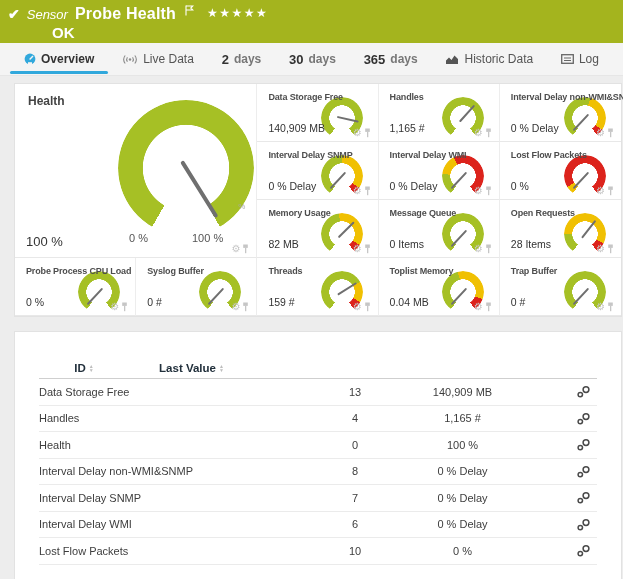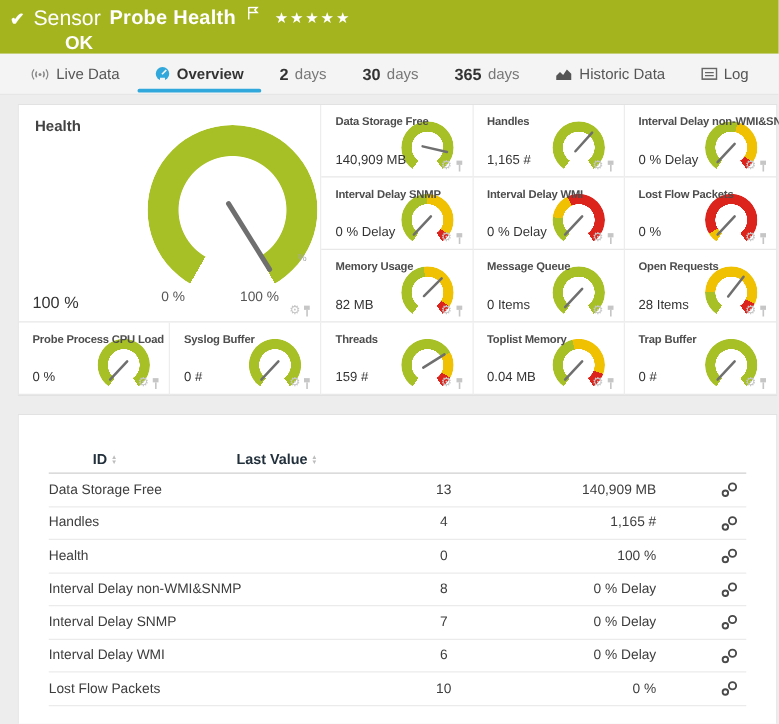--- a/index.html
+++ b/index.html
@@ -9,40 +9,40 @@
     font-family:"Liberation Sans", sans-serif;
     -webkit-font-smoothing:antialiased;
   }
   
   .topbar{
     height:43px;background:var(--brand-green,#a4b41e);
     color:#fff;box-sizing:border-box;padding:5px 10px 0 8px;
   }
   .topbar .line1{display:flex;align-items:center;gap:7px;}
   .check{font-size:14px;font-weight:bold;line-height:1;}
-  .kind{font-size:17px;}
+  .kind{font-style:italic;font-size:13px;}
   .sensor-title{font-size:16px;font-weight:bold;letter-spacing:.2px;}
   .flag{margin-left:2px;margin-top:-6px;}
   .stars{font-size:12px;letter-spacing:1.5px;margin-left:6px;margin-top:-2px;}
   .status-line{margin-left:44px;font-size:15px;font-weight:bold;margin-top:1px;}
   
   .tabs{
     height:32px;background:#f4f4f4;border-bottom:1px solid #e6e6e6;
     display:flex;align-items:center;justify-content:space-between;
     padding:0 24px 0 24px;
   }
   .tab{position:relative;display:flex;align-items:center;gap:5px;height:100%;
        font-size:12px;color:#555;cursor:pointer;white-space:nowrap;}
   .tab.active{color:#333;font-weight:bold;}
   .tab.active::after{
     content:"";position:absolute;left:-14px;right:-14px;bottom:1px;height:3px;
     background:var(--accent-blue,#31a8dc);border-radius:2px;
   }
   .tab .num{font-weight:bold;color:#333;font-size:13px;}
-  .tab .days{color:#777;font-weight:normal;}
+  .tab .days{color:#777;font-weight:bold;}
   .tab svg{flex:0 0 auto;}
   
   .gauges-panel{
     margin:7px 1px 0 14px;background:#fff;border:1px solid #e2e2e2;
     display:grid;grid-template-columns:repeat(5,1fr);grid-auto-rows:58px;
     box-sizing:border-box;
   }
   .gcard{position:relative;border-right:1px solid #ededed;border-bottom:1px solid #e8e8e8;box-sizing:border-box;}
   .gcard.lastcol{border-right:none;}
   .gtitle{
@@ -80,21 +80,21 @@
     margin:14px 1px 0 14px;background:#fff;border:1px solid #e2e2e2;
     height:250px;box-sizing:border-box;overflow:hidden;
     padding:26px 24px 0 24px;
   }
   .thead{display:flex;align-items:center;height:20px;border-bottom:1px solid #cfcfcf;
          font-size:11.5px;font-weight:bold;color:#22303c;}
   .trow{display:flex;align-items:center;height:25.5px;border-bottom:1px solid #ebebeb;
         font-size:11px;color:#3d3d3d;cursor:pointer;}
   .col-channel{flex:1 1 auto;display:flex;align-items:center;gap:5px;}
   .col-id{width:90px;text-align:center;flex:0 0 auto;display:flex;justify-content:center;align-items:center;gap:3px;}
-  .col-last{width:125px;text-align:center;flex:0 0 auto;display:flex;justify-content:flex-end;align-items:center;gap:3px;}
+  .col-last{width:125px;text-align:center;flex:0 0 auto;display:flex;justify-content:center;align-items:center;gap:3px;}
   .col-actions{width:72px;flex:0 0 auto;display:flex;justify-content:flex-end;padding-right:6px;box-sizing:border-box;}
   .caret{font-size:7px;color:#333;}
   .ud{display:inline-flex;flex-direction:column;line-height:4px;font-size:5px;color:#bdbdbd;}
   .chan-ico{cursor:pointer;}
 </style>
 </head>
 <body>
 
 <div class="topbar">
   <div class="line1">
@@ -106,38 +106,38 @@
         <line x1="1" y1="0.5" x2="1" y2="10.5"></line>
         <path d="M1 1 H7.8 L5.8 3 L7.8 5 H1"></path>
       </svg>
     </span>
     <span class="stars">★★★★★</span>
   </div>
   <div class="status-line">OK</div>
 </div>
 
 <div class="tabs">
+  <div class="tab active">
+    <svg width="12" height="12" viewBox="0 0 12 12">
+      <circle cx="6" cy="6" r="5.4" fill="#31a8dc"></circle>
+      <rect x="4" y="9.2" width="4" height="3" fill="#f4f4f4"></rect>
+      <line x1="5.6" y1="6.4" x2="9" y2="3" stroke="#f4f4f4" stroke-width="1.4"></line>
+    </svg>
+    <span>Overview</span>
+  </div>
   <div class="tab">
     <svg width="16" height="11" viewBox="0 0 16 11" fill="none" stroke="#8a8a8a" stroke-width="1.1">
       <path d="M3.2 1.5 a6.5 6.5 0 0 0 0 8"></path>
       <path d="M5.4 3.2 a4 4 0 0 0 0 4.6"></path>
       <circle cx="8" cy="5.5" r="1.2" fill="#8a8a8a" stroke="none"></circle>
       <path d="M12.8 1.5 a6.5 6.5 0 0 1 0 8"></path>
       <path d="M10.6 3.2 a4 4 0 0 1 0 4.6"></path>
     </svg>
     <span>Live Data</span>
   </div>
-  <div class="tab active">
-    <svg width="12" height="12" viewBox="0 0 12 12">
-      <circle cx="6" cy="6" r="5.4" fill="#31a8dc"></circle>
-      <rect x="4" y="9.2" width="4" height="3" fill="#f4f4f4"></rect>
-      <line x1="5.6" y1="6.4" x2="9" y2="3" stroke="#f4f4f4" stroke-width="1.4"></line>
-    </svg>
-    <span>Overview</span>
-  </div>
   <div class="tab">
     <span class="num">2</span>
     <span class="days">days</span>
   </div>
   <div class="tab">
     <span class="num">30</span>
     <span class="days">days</span>
   </div>
   <div class="tab">
     <span class="num">365</span>

